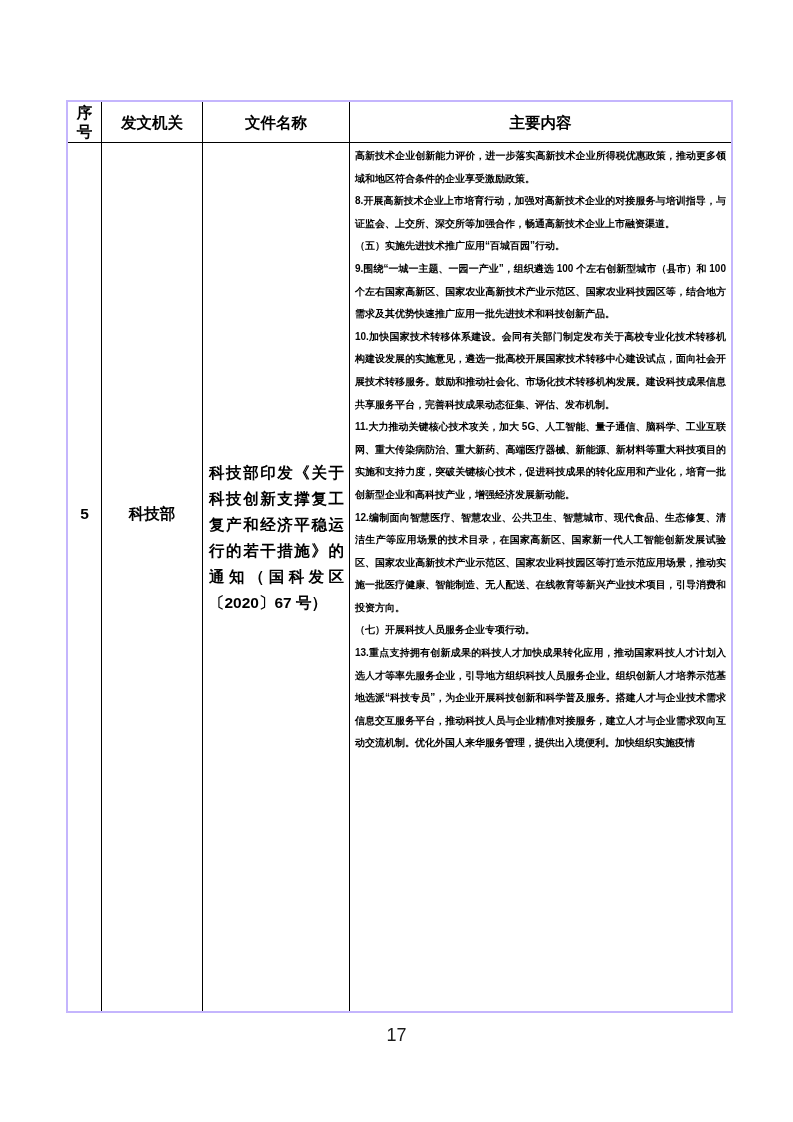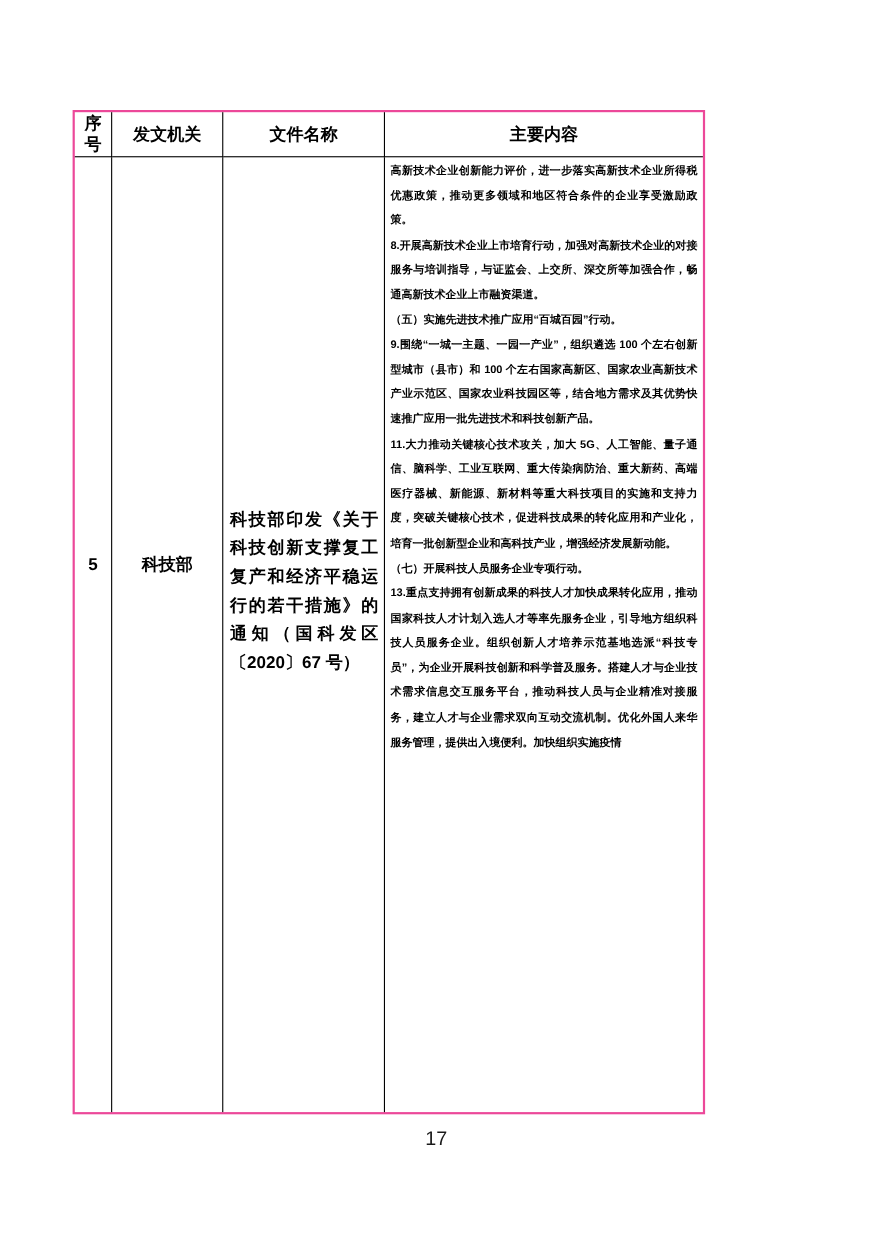--- a/index.html
+++ b/index.html
@@ -13,24 +13,24 @@
     height: 1122px;
     background: #ffffff;
     font-family: "Liberation Sans", sans-serif;
     color: #000000;
     overflow: hidden;
   }
   .doc-table {
     position: absolute;
     left: 66px;
     top: 100px;
-    width: 575px;
+    width: 667px;
     height: 913px;
     box-sizing: border-box;
-    border: 2px solid #ec4899;
+    border: 2px solid #c4b5fd;
     display: grid;
     grid-template-columns: 34px 101px 147px 1fr;
     grid-template-rows: 41px 1fr;
     font-weight: 700;
   }
   .cell {
     box-sizing: border-box;
     border-right: 1px solid #000000;
     overflow: hidden;
   }
@@ -108,21 +108,23 @@
       <span>科技部</span>
     </div>
     <div class="cell td c3">
       <div>科技部印发《关于科技创新支撑复工复产和经济平稳运行的若干措施》的通知（国科发区〔2020〕67 号）</div>
     </div>
     <div class="cell td c4">
     <p>高新技术企业创新能力评价，进一步落实高新技术企业所得税优惠政策，推动更多领域和地区符合条件的企业享受激励政策。</p>
         <p>8.开展高新技术企业上市培育行动，加强对高新技术企业的对接服务与培训指导，与证监会、上交所、深交所等加强合作，畅通高新技术企业上市融资渠道。</p>
         <p>（五）实施先进技术推广应用“百城百园”行动。</p>
         <p>9.围绕“一城一主题、一园一产业”，组织遴选 100 个左右创新型城市（县市）和 100 个左右国家高新区、国家农业高新技术产业示范区、国家农业科技园区等，结合地方需求及其优势快速推广应用一批先进技术和科技创新产品。</p>
+        <p>10.加快国家技术转移体系建设。会同有关部门制定发布关于高校专业化技术转移机构建设发展的实施意见，遴选一批高校开展国家技术转移中心建设试点，面向社会开展技术转移服务。鼓励和推动社会化、市场化技术转移机构发展。建设科技成果信息共享服务平台，完善科技成果动态征集、评估、发布机制。</p>
         <p>11.大力推动关键核心技术攻关，加大 5G、人工智能、量子通信、脑科学、工业互联网、重大传染病防治、重大新药、高端医疗器械、新能源、新材料等重大科技项目的实施和支持力度，突破关键核心技术，促进科技成果的转化应用和产业化，培育一批创新型企业和高科技产业，增强经济发展新动能。</p>
+        <p>12.编制面向智慧医疗、智慧农业、公共卫生、智慧城市、现代食品、生态修复、清洁生产等应用场景的技术目录，在国家高新区、国家新一代人工智能创新发展试验区、国家农业高新技术产业示范区、国家农业科技园区等打造示范应用场景，推动实施一批医疗健康、智能制造、无人配送、在线教育等新兴产业技术项目，引导消费和投资方向。</p>
         <p>（七）开展科技人员服务企业专项行动。</p>
         <p>13.重点支持拥有创新成果的科技人才加快成果转化应用，推动国家科技人才计划入选人才等率先服务企业，引导地方组织科技人员服务企业。组织创新人才培养示范基地选派“科技专员”，为企业开展科技创新和科学普及服务。搭建人才与企业技术需求信息交互服务平台，推动科技人员与企业精准对接服务，建立人才与企业需求双向互动交流机制。优化外国人来华服务管理，提供出入境便利。加快组织实施疫情</p>
       </div>
 
   </div>
 
   <div class="page-number">17</div>
 
 </div>
 

